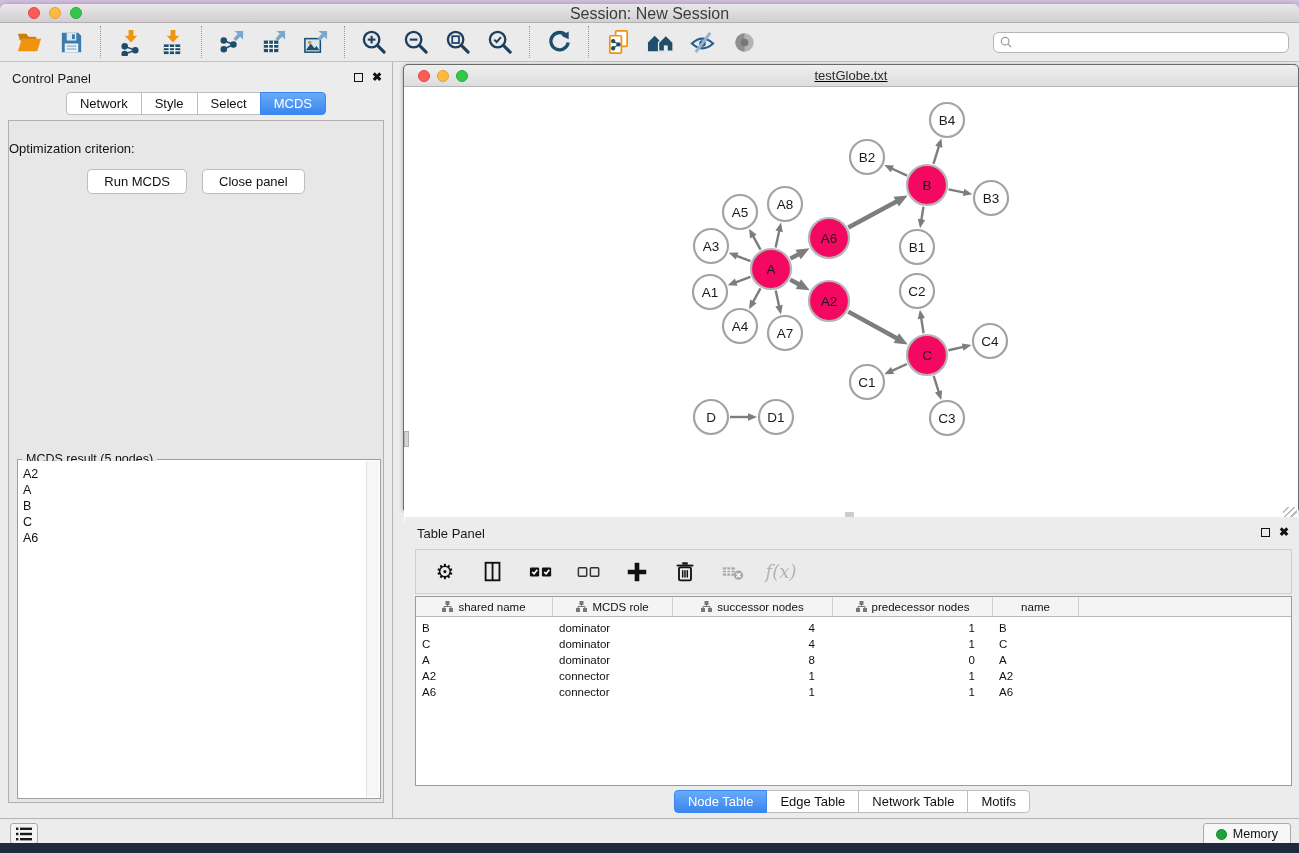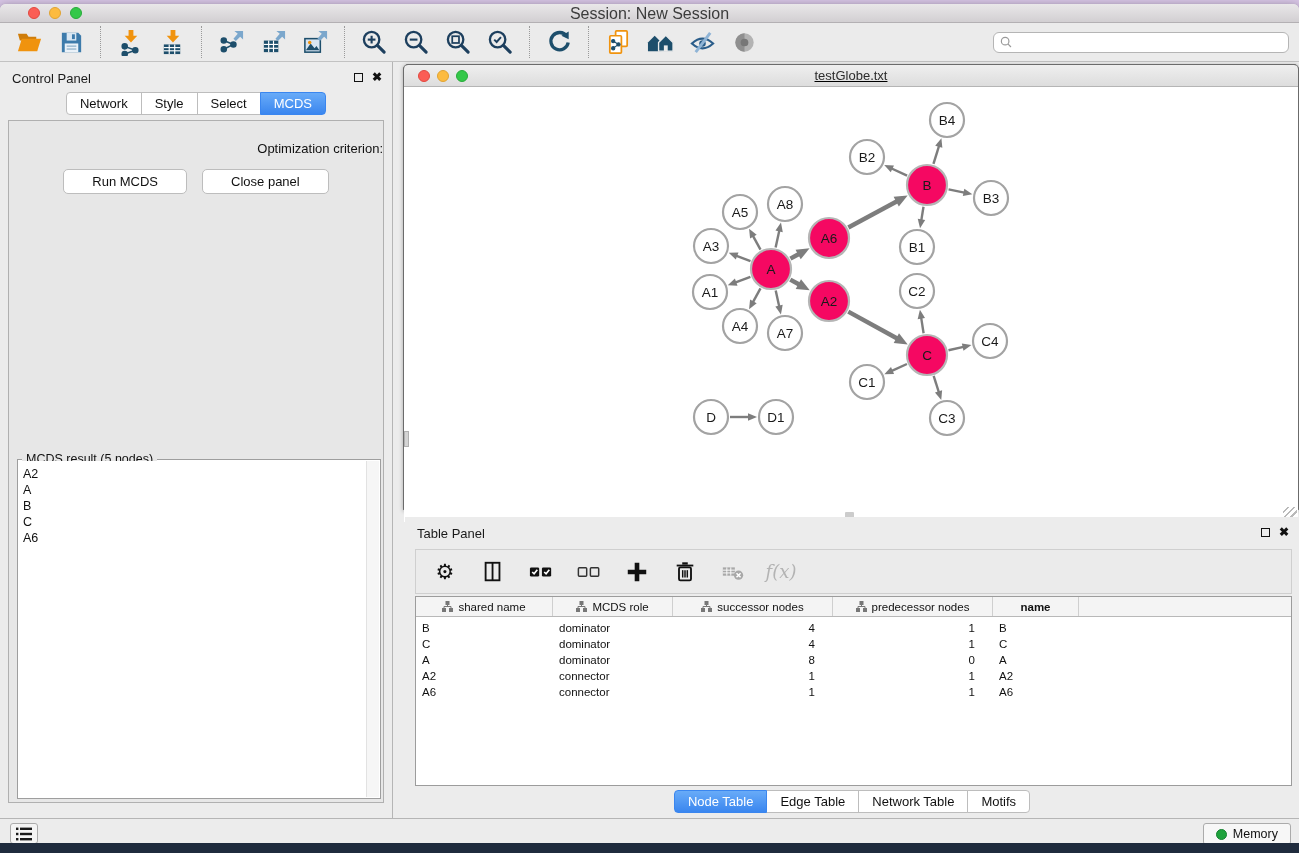--- a/index.html
+++ b/index.html
@@ -47,32 +47,32 @@
 
   .tabs-row { display:flex; justify-content:center; }
   .tab { background:#fff; border:1px solid #bdbdbd; font-size:13px; padding:3px 13px; margin-left:-1px;
          color:#111; position:relative; }
   .tab:first-child { border-radius:4px 0 0 4px; margin-left:0; }
   .tab:last-child { border-radius:0 4px 4px 0; }
   .tab.active { background:linear-gradient(#68abf8,#3a86ef); border-color:#3a86ef; color:#fff; z-index:1; }
 
   .cp-content { position:absolute; left:8px; right:8px; top:58px; bottom:15px;
                 border:1px solid #b0b0b0; background:#e7e7e7; }
-  .opt-label { text-align:right; font-size:13px; color:#111; margin-top:20px; }
+  .opt-label { text-align:left; font-size:13px; color:#111; margin-top:20px; }
   .dropdown { position:relative; margin:9px auto 0 auto; width:314px; height:23px; background:#fff;
               border:1px solid #b6b6b6; border-radius:4px; display:flex; align-items:center; }
   .dropdown .dval { flex:1; font-size:13px; padding-left:8px; color:#111; white-space:nowrap; overflow:hidden; }
   .dropdown .stepper { width:18px; height:21px; border-radius:0 3px 3px 0;
               background:linear-gradient(#6fb0f9,#3684ee); display:flex; flex-direction:column;
               align-items:center; justify-content:center; gap:2px; }
   .stepper i { width:0; height:0; border-left:4px solid transparent; border-right:4px solid transparent; display:block; }
   .stepper .up { border-bottom:4.5px solid #fff; }
   .stepper .dn { border-top:4.5px solid #fff; }
   .btn-row { display:flex; justify-content:center; gap:15px; margin-top:13px; }
-  .pbtn { background:#fff; border:1px solid #bdbdbd; border-radius:5px; font-size:13px; padding:4px 28px; color:#111; }
+  .pbtn { background:#fff; border:1px solid #bdbdbd; border-radius:5px; font-size:13px; padding:4px 16px; color:#111; }
 
   .result-set { position:absolute; left:8px; right:2px; top:338px; bottom:3px;
                 border:1px solid #9e9e9e; background:#fff; }
   .result-legend { position:absolute; top:-8px; left:4px; background:#e7e7e7; padding:0 4px; font-size:12.5px; color:#111; }
   .result-list { position:absolute; inset:1px 14px 1px 1px; background:#fff; padding:5px 4px; overflow:hidden; }
   .result-item { font-size:12.5px; line-height:16px; color:#111; }
   .result-scroll { position:absolute; top:1px; bottom:1px; right:1px; width:13px; background:#f6f6f6; border-left:1px solid #e2e2e2; }
 
   
   .work { position:absolute; left:393px; top:0; right:0; height:756px; }
@@ -581,21 +581,21 @@
                   <svg width="11" height="11" viewBox="0 0 11 11">
                     <g fill="#777" stroke="#777" stroke-width="1">
                       <rect x="4" y="0.5" width="3" height="3"></rect>
                       <rect x="0.5" y="7.5" width="3" height="3"></rect>
                       <rect x="7.5" y="7.5" width="3" height="3"></rect>
                       <path d="M5.5 3.5v2M2 7.5v-2h7v2" fill="none"></path>
                     </g>
                   </svg>
                   <span>predecessor nodes</span>
                 </div>
-                <div class="dt-hcell" style="width: 86px; font-weight: bold;">
+                <div class="dt-hcell" style="width: 86px;">
                   <span>name</span>
                 </div>
               </div>
             <div class="dt-body" id="dt-body">
                 <div class="dt-row">
                   <div class="dt-cell" style="width: 137px;">B</div>
                   <div class="dt-cell" style="width: 120px;">dominator</div>
                   <div class="dt-cell right" style="width: 160px;">4</div>
                   <div class="dt-cell right" style="width: 160px;">1</div>
                   <div class="dt-cell" style="width: 86px;">B</div>

